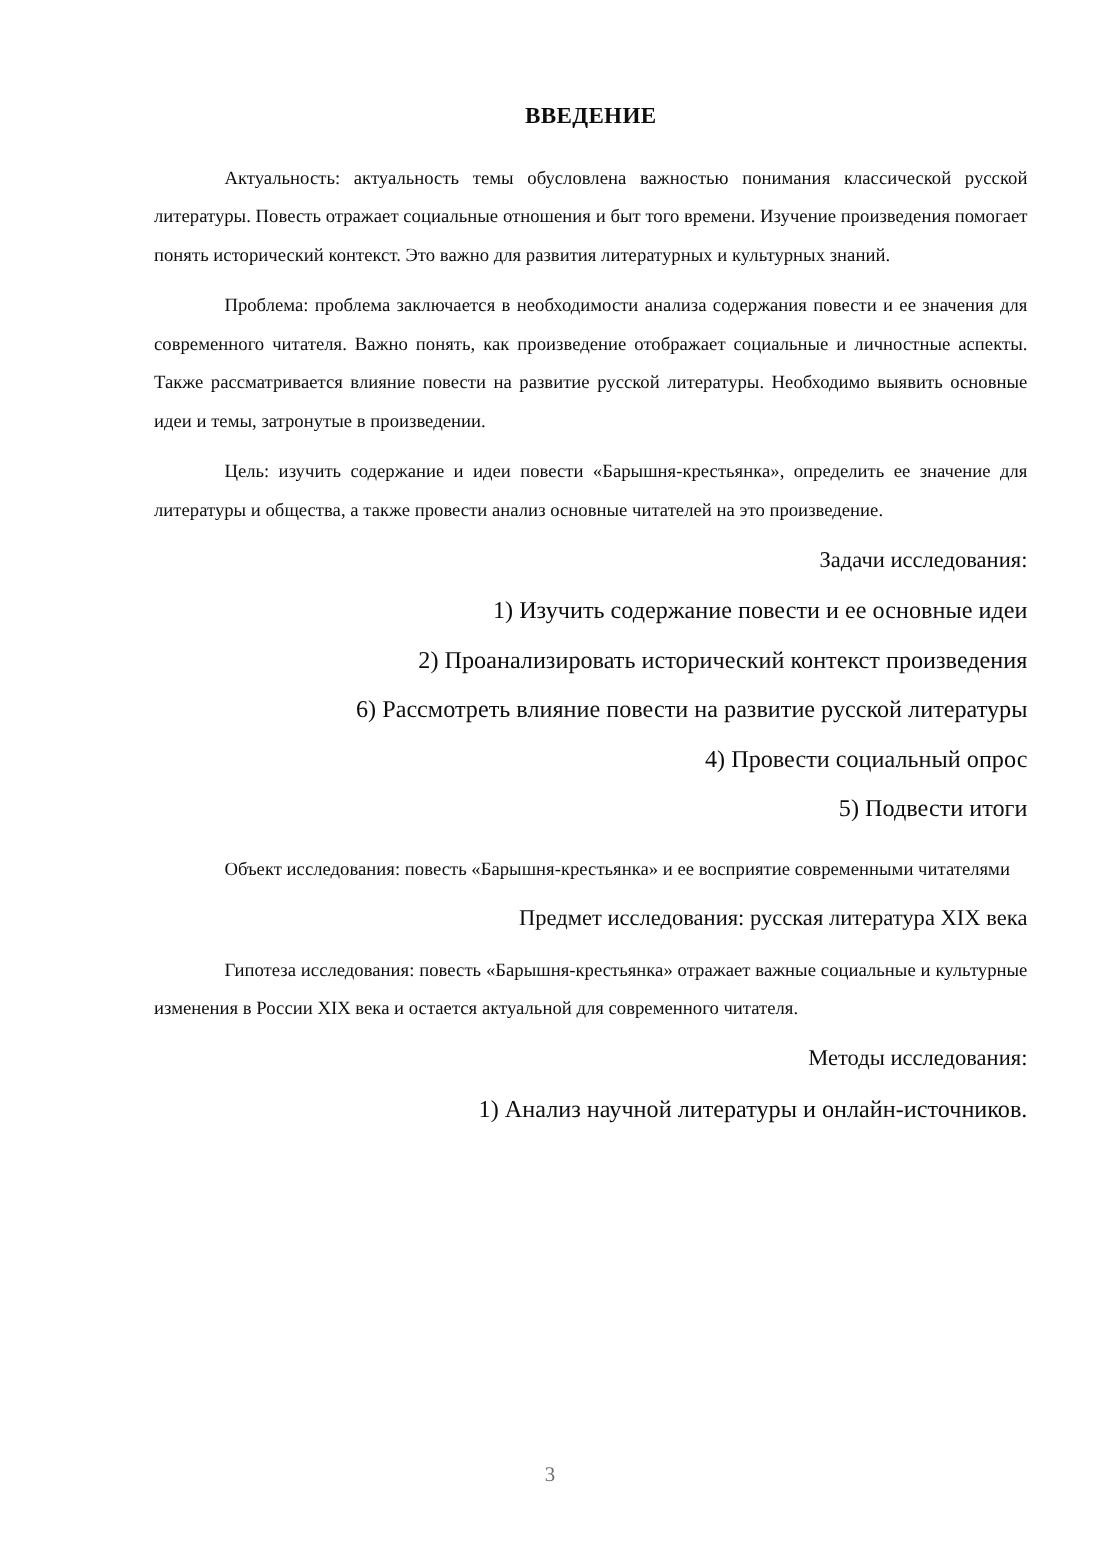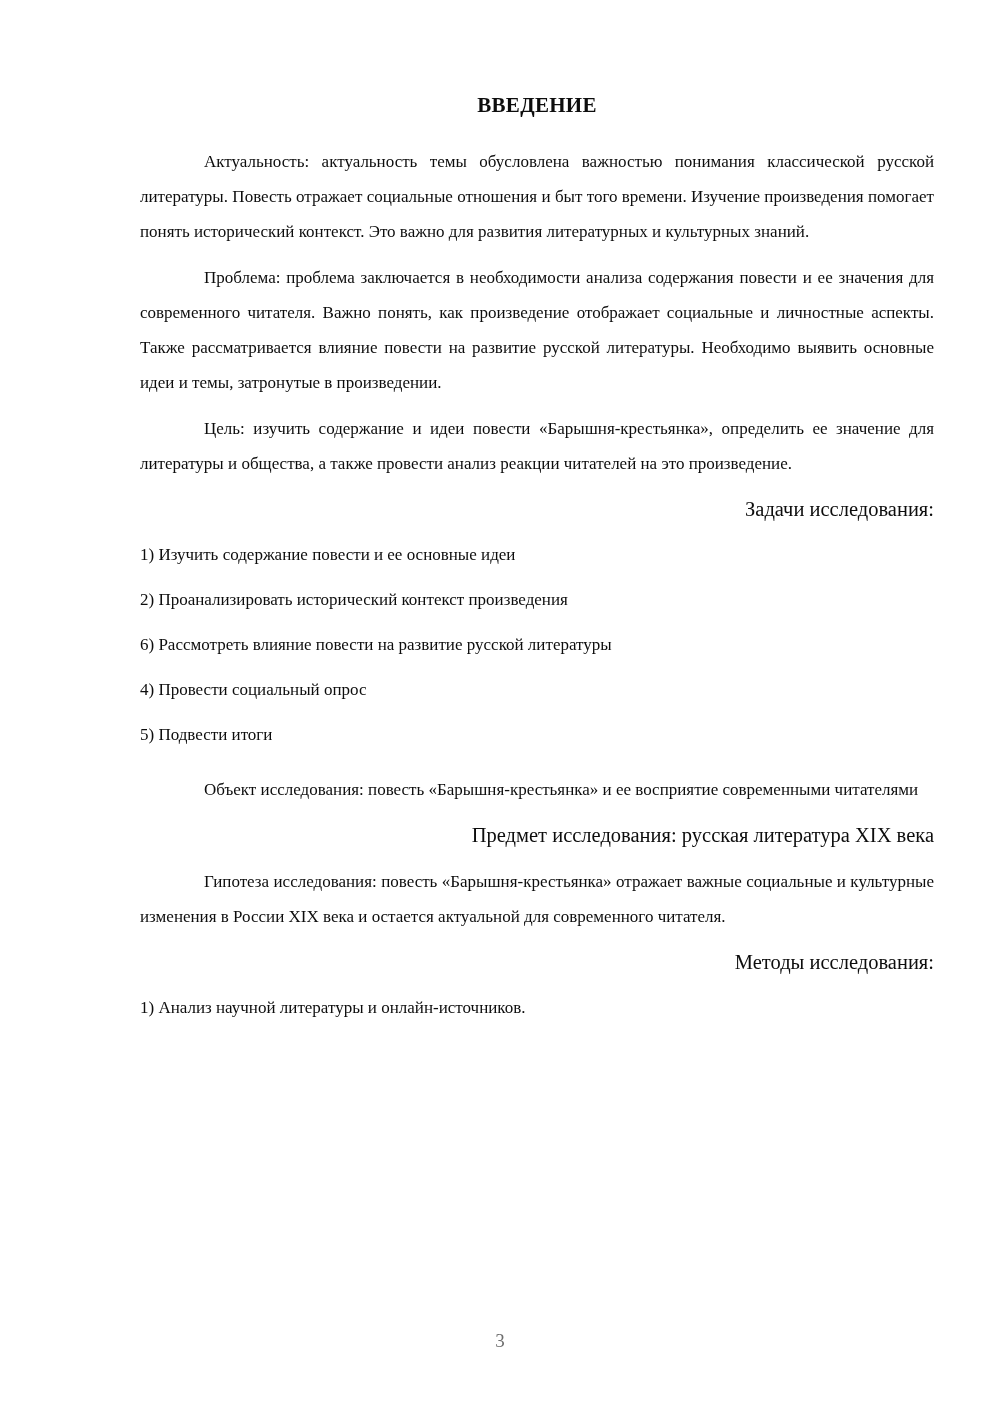--- a/index.html
+++ b/index.html
@@ -53,23 +53,23 @@
     text-indent: 64px;
     text-align: right;
     margin: 0;
   }
   .list {
     list-style: none;
     margin: 0;
     padding: 0;
   }
   .list li {
-    font-size: 17px;
+    font-size: 22px;
     line-height: 35px;
-    text-align: left;
+    text-align: right;
     margin: 0 0 10px 0;
     padding-left: 37px;
     text-indent: -37px;
     white-space: nowrap;
   }
   .page-number {
     position: absolute;
     left: 0;
     right: 0;
     top: 1330px;
@@ -91,21 +91,21 @@
     <div class="gap-title"></div>
 
     <p class="para">Актуальность: актуальность темы обусловлена важностью понимания классической русской литературы. Повесть отражает социальные отношения и быт того времени. Изучение произведения помогает понять исторический контекст. Это важно для развития литературных и культурных знаний.</p>
 
     <div class="gap-para"></div>
 
     <p class="para">Проблема: проблема заключается в необходимости анализа содержания повести и ее значения для современного читателя. Важно понять, как произведение отображает социальные и личностные аспекты. Также рассматривается влияние повести на развитие русской литературы. Необходимо выявить основные идеи и темы, затронутые в произведении.</p>
 
     <div class="gap-para"></div>
 
-    <p class="para">Цель: изучить содержание и идеи повести «Барышня-крестьянка», определить ее значение для литературы и общества, а также провести анализ реакции читателей на это произведение.</p>
+    <p class="para">Цель: изучить содержание и идеи повести «Барышня-крестьянка», определить ее значение для литературы и общества, а также провести анализ основные читателей на это произведение.</p>
 
     <div class="gap-para"></div>
 
     <p class="lead-line">Задачи исследования:</p>
 
     <div class="gap-small"></div>
 
     <ul class="list">
       <li>1) Изучить содержание повести и ее основные идеи</li>
       <li>2) Проанализировать исторический контекст произведения</li>

